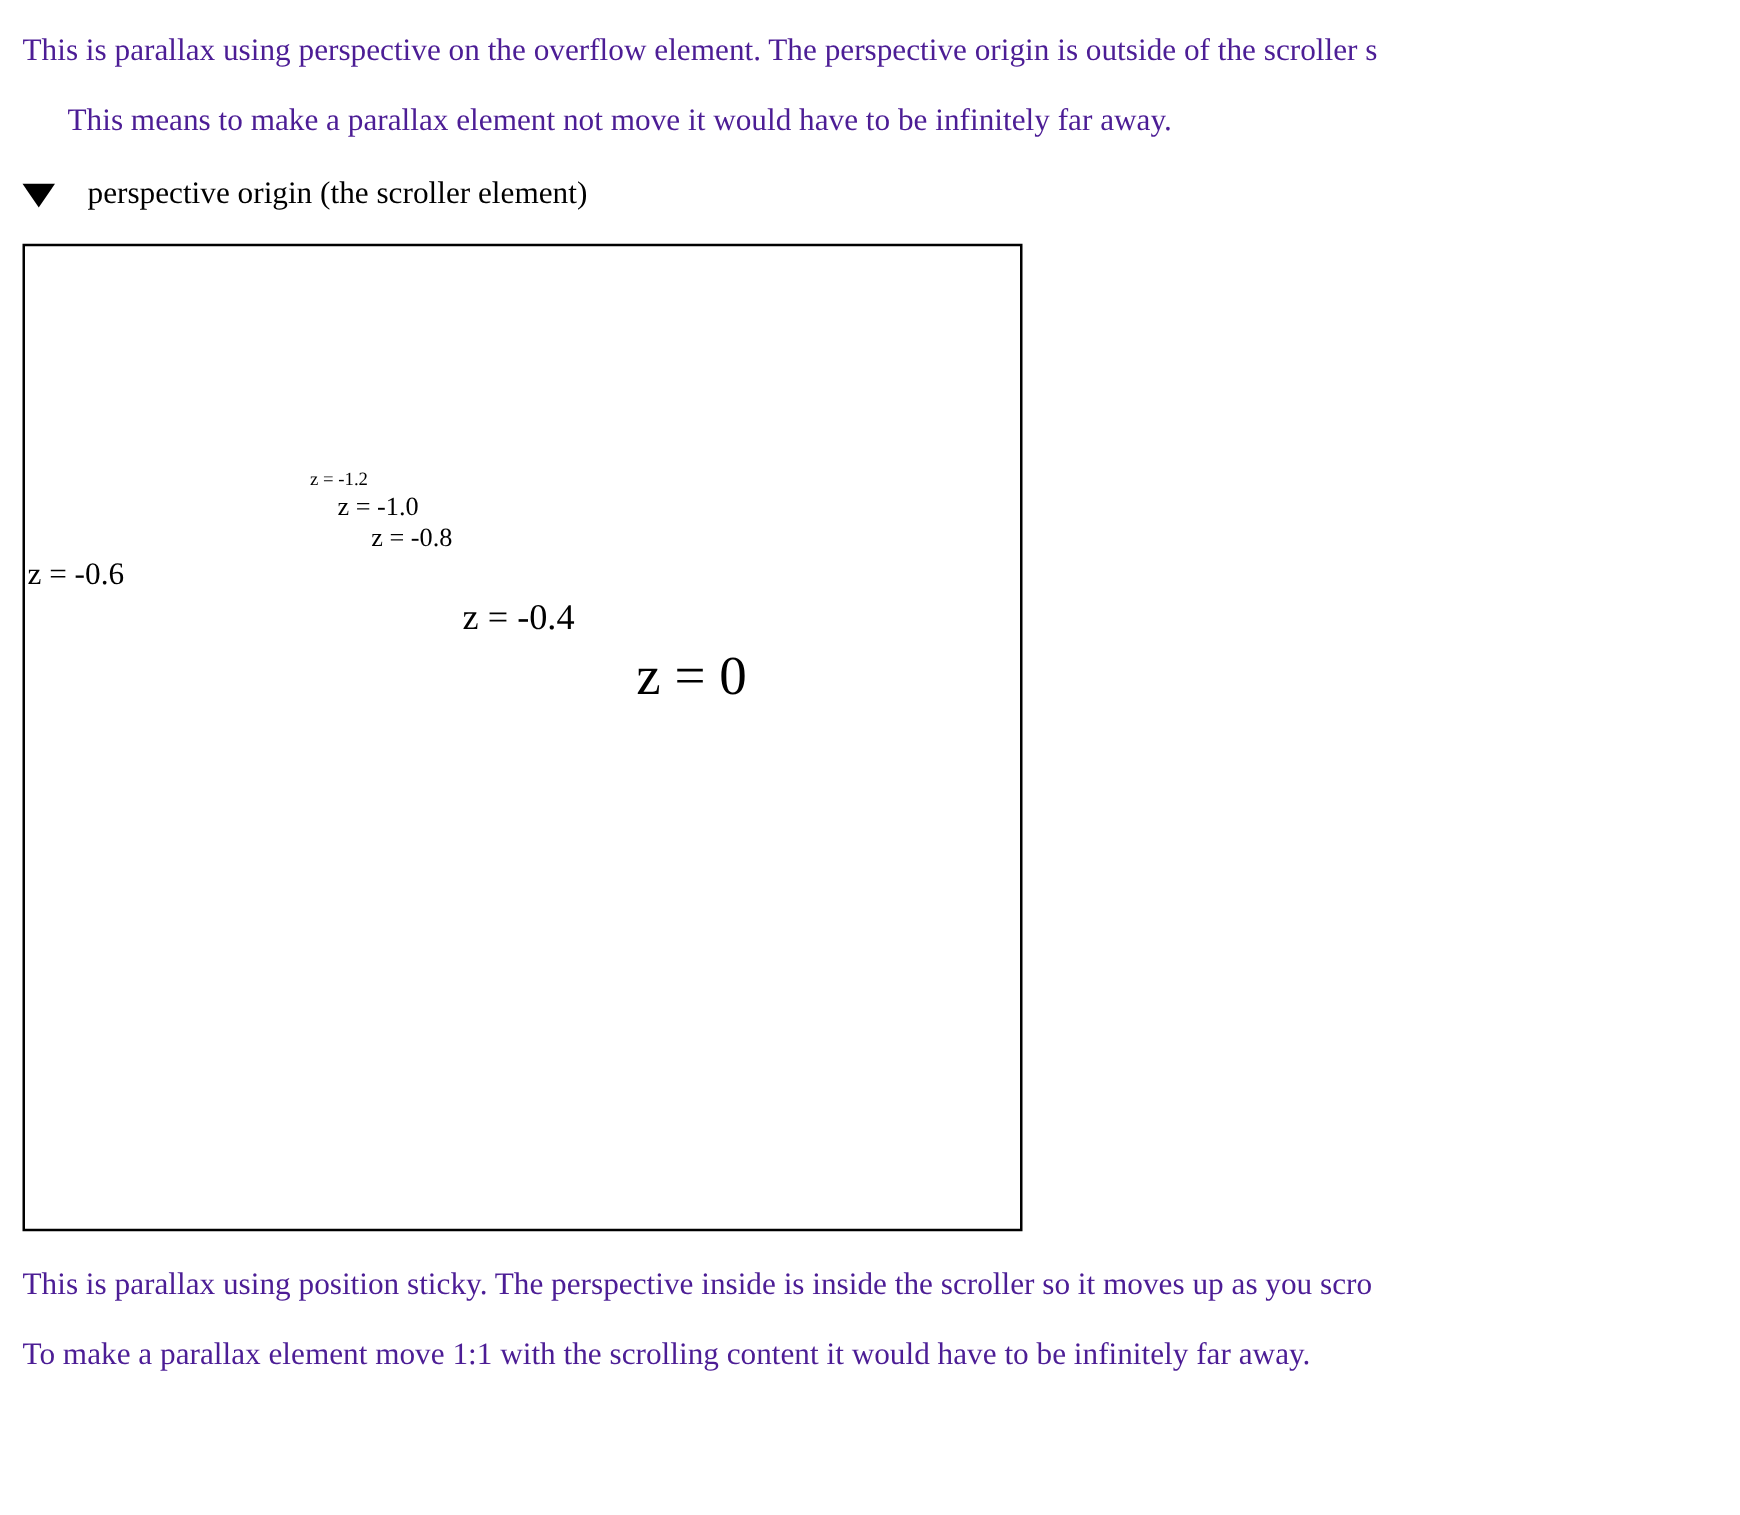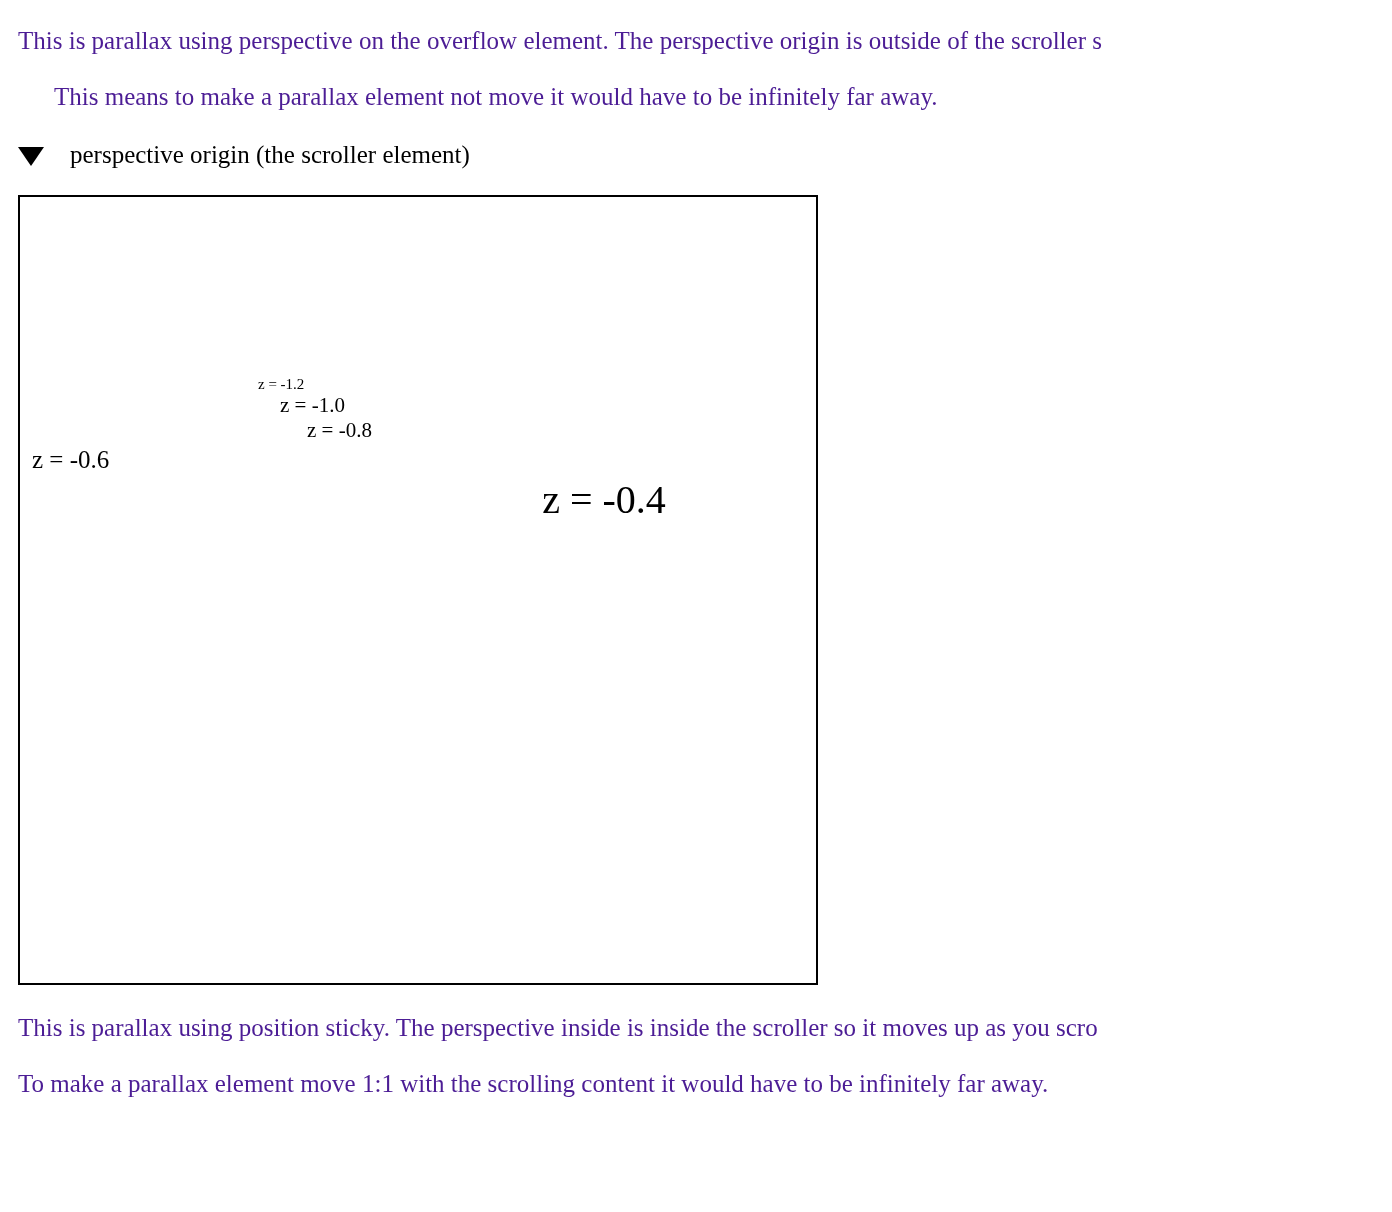--- a/index.html
+++ b/index.html
@@ -59,39 +59,39 @@
     height: 790px;
     border: 2px solid #000;
     box-sizing: border-box;
     position: relative;
     overflow: hidden;
     background: #fff;
   }
 
   .z-stack {
     position: absolute;
-    left: 12px;
+    left: 2px;
     top: 180px;
     width: 100%;
   }
 
   .z-label {
     display: block;
     white-space: nowrap;
     text-align: left;
     color: #000;
     font-family: "Liberation Serif", serif;
   }
 
   
   .z-l0 { font-size: 15px;  margin-left: 226px; line-height: 1.0; margin-bottom: 3px; }
   .z-l1 { font-size: 21px;  margin-left: 248px; line-height: 1.0; margin-bottom: 4px; }
   .z-l2 { font-size: 21px;  margin-left: 275px; line-height: 1.0; margin-bottom: 6px; }
   .z-l3 { font-size: 25px;  line-height: 1.0; margin-bottom: 8px; }
-  .z-l4 { font-size: 40px;  margin-left: 348px; line-height: 1.0; margin-bottom: 10px; text-align: center; }
+  .z-l4 { font-size: 29px;  margin-left: 348px; line-height: 1.0; margin-bottom: 10px; }
   .z-l5 { font-size: 36px;  margin-left: 404px; line-height: 1.0; margin-bottom: 12px; }
   .z-l6 { font-size: 44px;  margin-left: 487px; line-height: 1.0; }
 
   .para-3 { margin-top: 30px; }
   .para-4 { margin-top: 31px; }
 </style>
 </head>
 <body>
 
 <div class="page">
@@ -105,20 +105,21 @@
     <span>perspective origin (the scroller element)</span>
   </div>
 
   <div class="scroller">
     <div class="z-stack">
       <span class="z-label z-l0">z = -1.2</span>
       <span class="z-label z-l1">z = -1.0</span>
       <span class="z-label z-l2">z = -0.8</span>
       <span class="z-label z-l3">z = -0.6</span>
       <span class="z-label z-l4">z = -0.4</span>
+      <span class="z-label z-l6">z = 0</span>
     </div>
   </div>
 
   <p class="para para-3">This is parallax using position sticky. The perspective inside is inside the scroller so it moves up as you scro</p>
 
   <p class="para para-4">To make a parallax element move 1:1 with the scrolling content it would have to be infinitely far away.</p>
 
 </div>
 
 </body></html>

